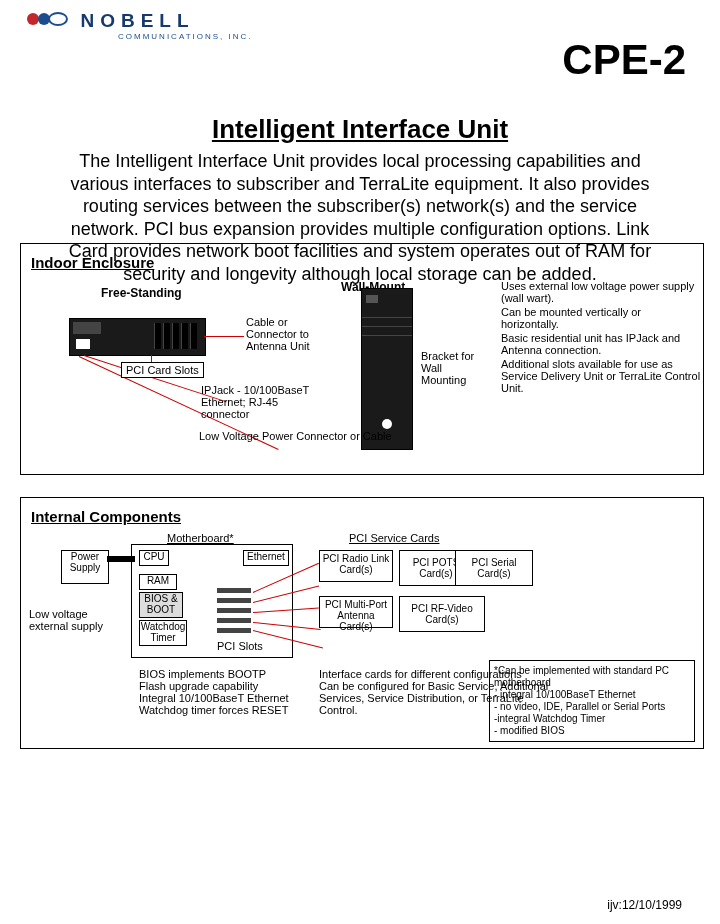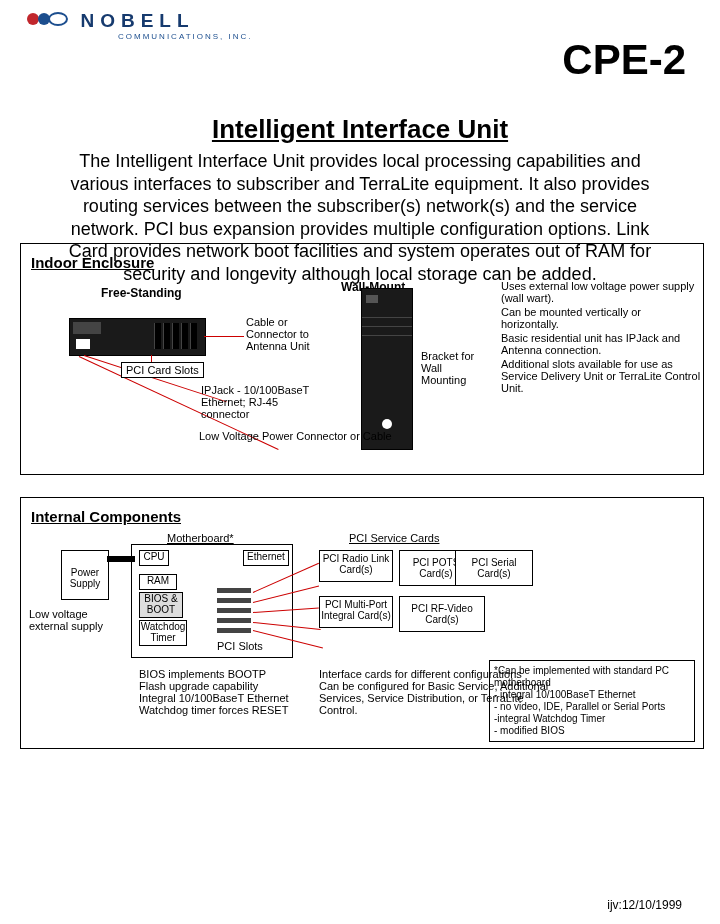--- a/index.html
+++ b/index.html
@@ -111,21 +111,21 @@
     <div class="note t-rnotes" style="top:114px;">Additional slots available for use as Service Delivery Unit or TerraLite Control Unit.</div>
     <div class="note t-rnotes" style="top:88px;">Basic residential unit has IPJack and Antenna connection.</div>
   </div>
 
   <div class="panel panel-internal">
     <div class="sec-hdr">Internal Components</div>
 
     <div class="note" style="left:146px;top:34px;text-decoration:underline;">Motherboard*</div>
     <div class="note" style="left:328px;top:34px;text-decoration:underline;">PCI Service Cards</div>
 
-    <div class="blk" style="left:40px;top:52px;width:46px;height:32px;padding-top:16px;">Power Supply</div>
+    <div class="blk" style="left:40px;top:52px;width:46px;height:32px;padding-top:0;">Power Supply</div>
     <div class="bar" style="left:86px;top:58px;width:28px;"></div>
     <div class="note" style="left:8px;top:110px;width:100px;">Low voltage external supply</div>
 
     <div class="mb-box" style="left:110px;top:46px;width:160px;height:112px;"></div>
     <div class="blk" style="left:118px;top:52px;width:28px;height:14px;">CPU</div>
     <div class="blk" style="left:118px;top:76px;width:36px;height:14px;">RAM</div>
     <div class="blk" style="left:118px;top:94px;width:42px;height:24px;background:#ddd;">BIOS &amp; BOOT</div>
     <div class="blk" style="left:118px;top:122px;width:46px;height:24px;">Watchdog Timer</div>
     <div class="blk" style="left:222px;top:52px;width:44px;height:14px;">Ethernet</div>
 
@@ -143,21 +143,21 @@
     <div class="ln" style="left:232px;top:132px;width:72px;height:1px;transform:rotate(14deg);transform-origin:left;"></div>
 
     <div class="note" style="left:118px;top:170px;width:150px;white-space:pre-line;">BIOS implements BOOTP
 Flash upgrade capability
 Integral 10/100BaseT Ethernet
 Watchdog timer forces RESET</div>
 
     <div class="blk" style="left:298px;top:52px;width:72px;height:28px;padding-top:2px;">PCI Radio Link Card(s)</div>
     <div class="blk" style="left:378px;top:52px;width:72px;height:28px;padding-top:6px;">PCI POTS Card(s)</div>
     <div class="blk" style="left:434px;top:52px;width:76px;height:28px;padding-top:6px;">PCI Serial Card(s)</div>
-    <div class="blk" style="left:298px;top:98px;width:72px;height:28px;padding-top:2px;">PCI Multi-Port Integral Card(s)</div>
+    <div class="blk" style="left:298px;top:98px;width:72px;height:28px;padding-top:2px;">PCI Multi-Port Antenna Card(s)</div>
     <div class="blk" style="left:378px;top:98px;width:84px;height:28px;padding-top:6px;">PCI RF-Video Card(s)</div>
 
     <div class="note" style="left:298px;top:170px;width:230px;white-space:pre-line;">Interface cards for different configurations
 Can be configured for Basic Service, Additional Services, Service Distribution, or TerraLite Control.</div>
 
     <div class="notes-box" style="left:468px;top:162px;width:196px;white-space:pre-line;">*Can be implemented with standard PC motherboard
  - integral 10/100BaseT Ethernet
  - no video, IDE, Parallel or Serial Ports
  -integral Watchdog Timer
  - modified BIOS</div>

